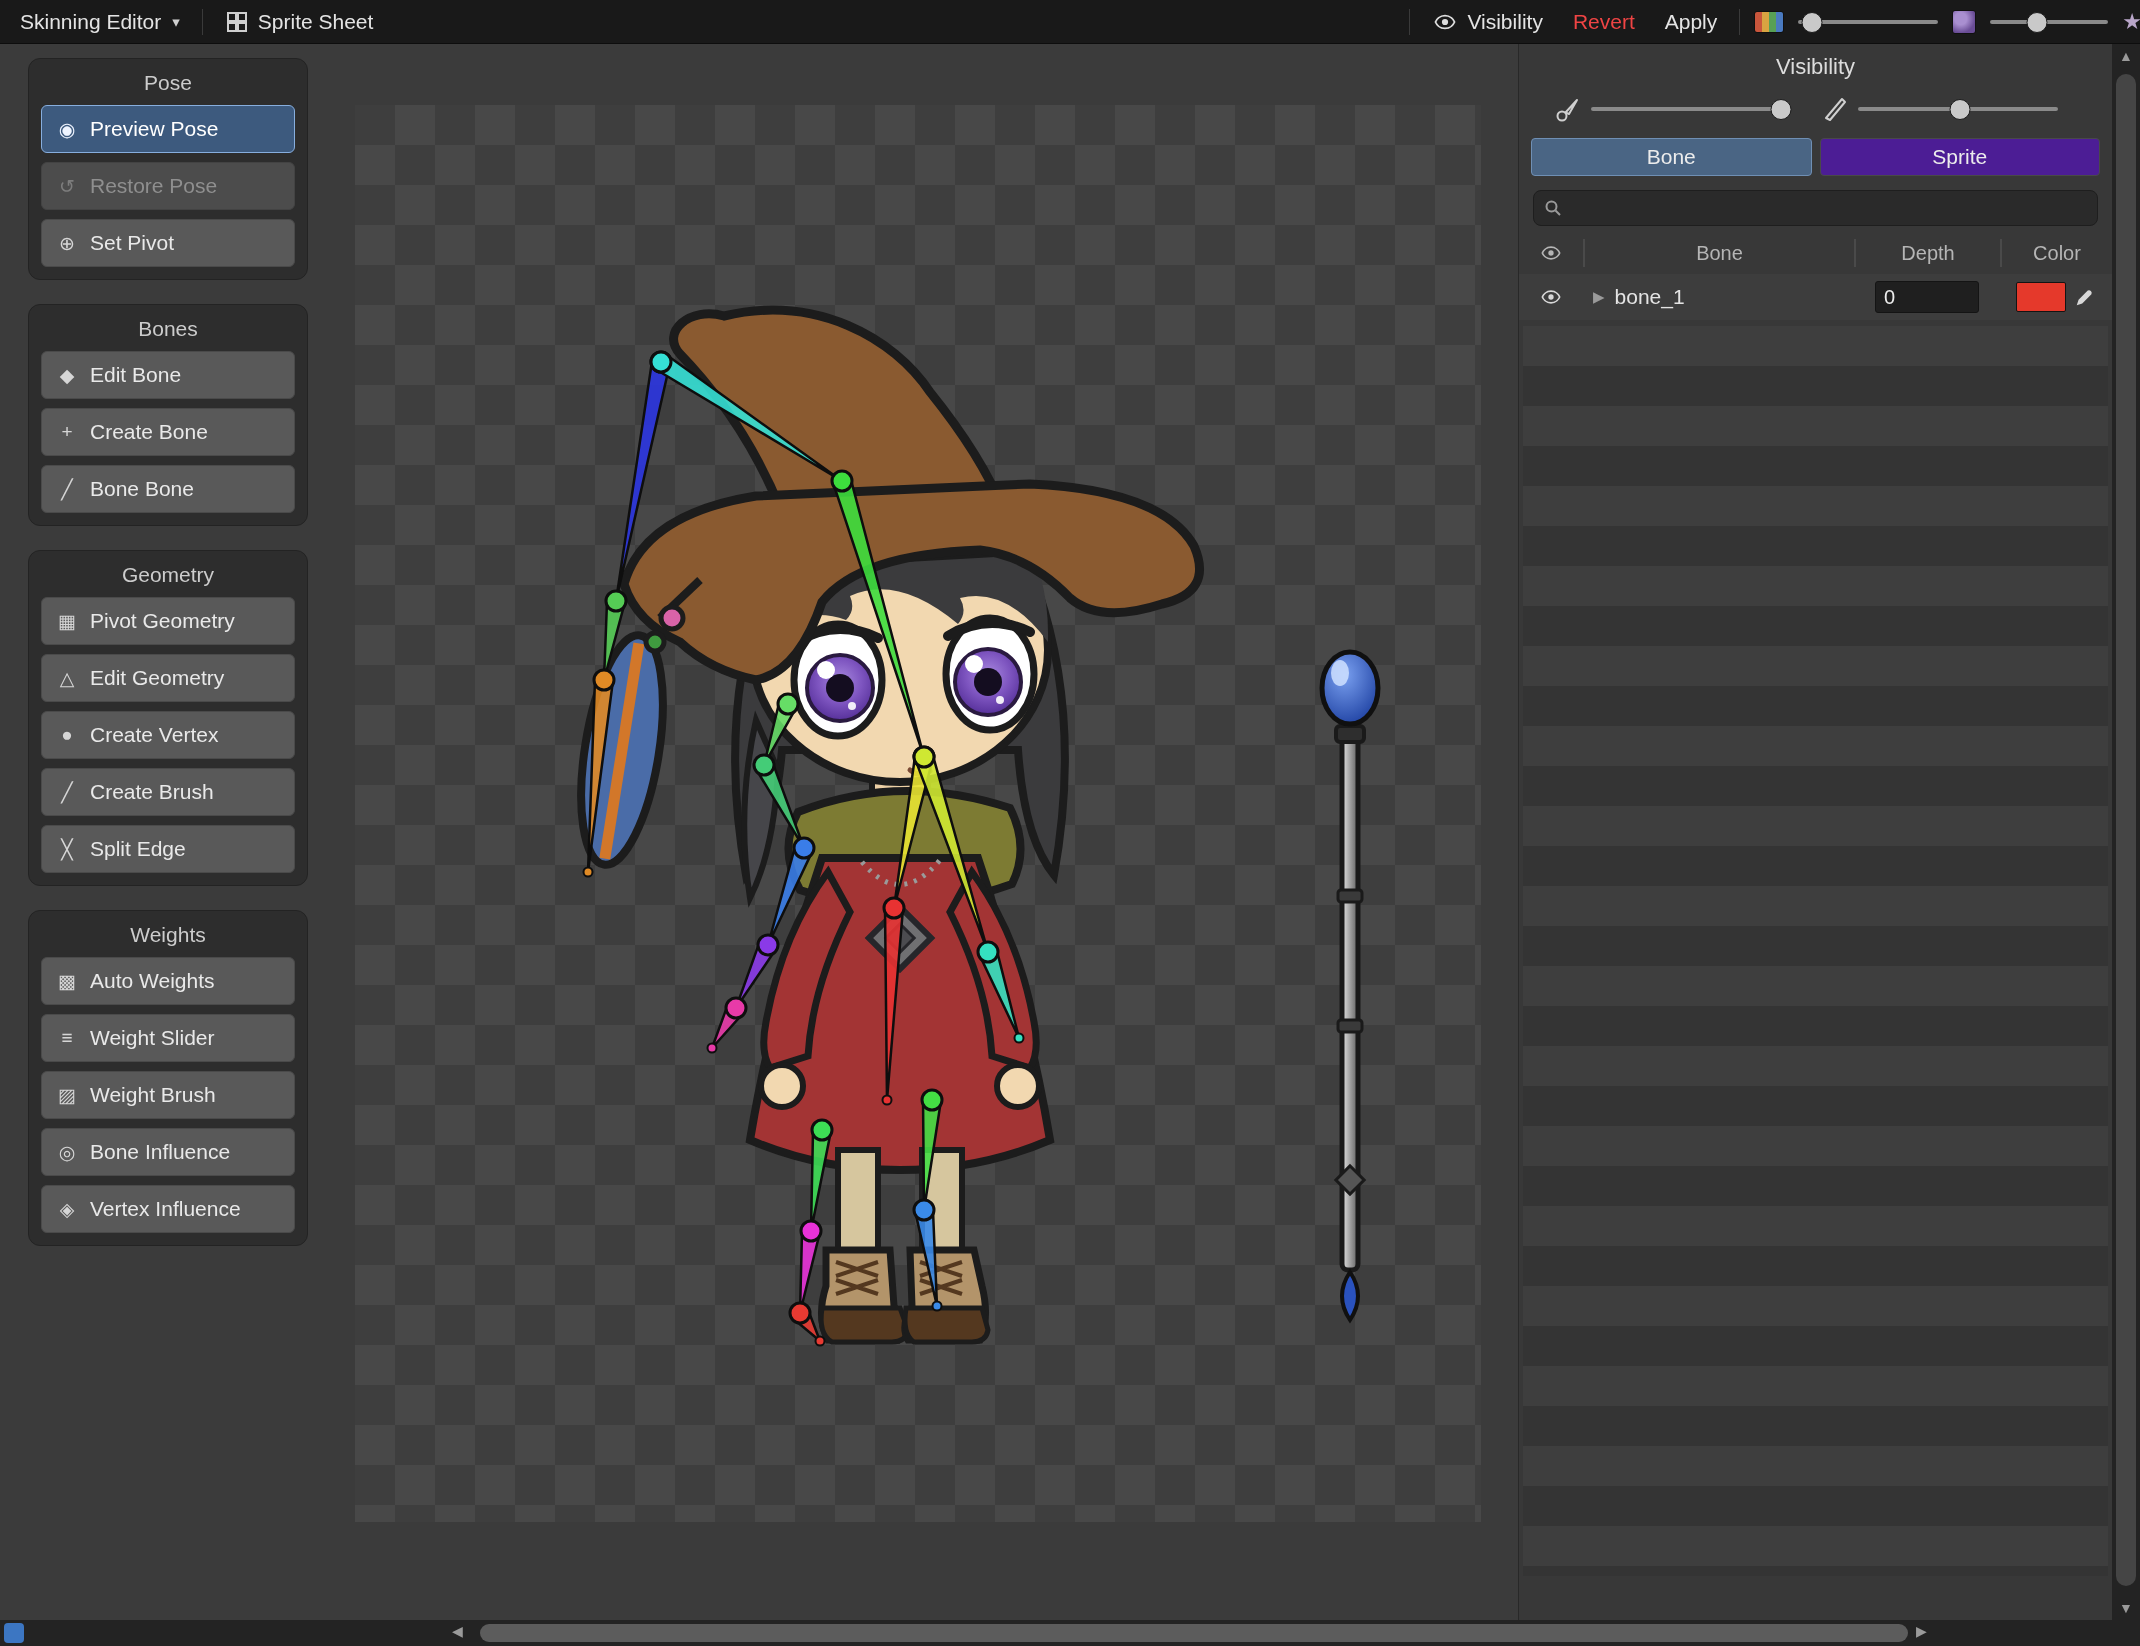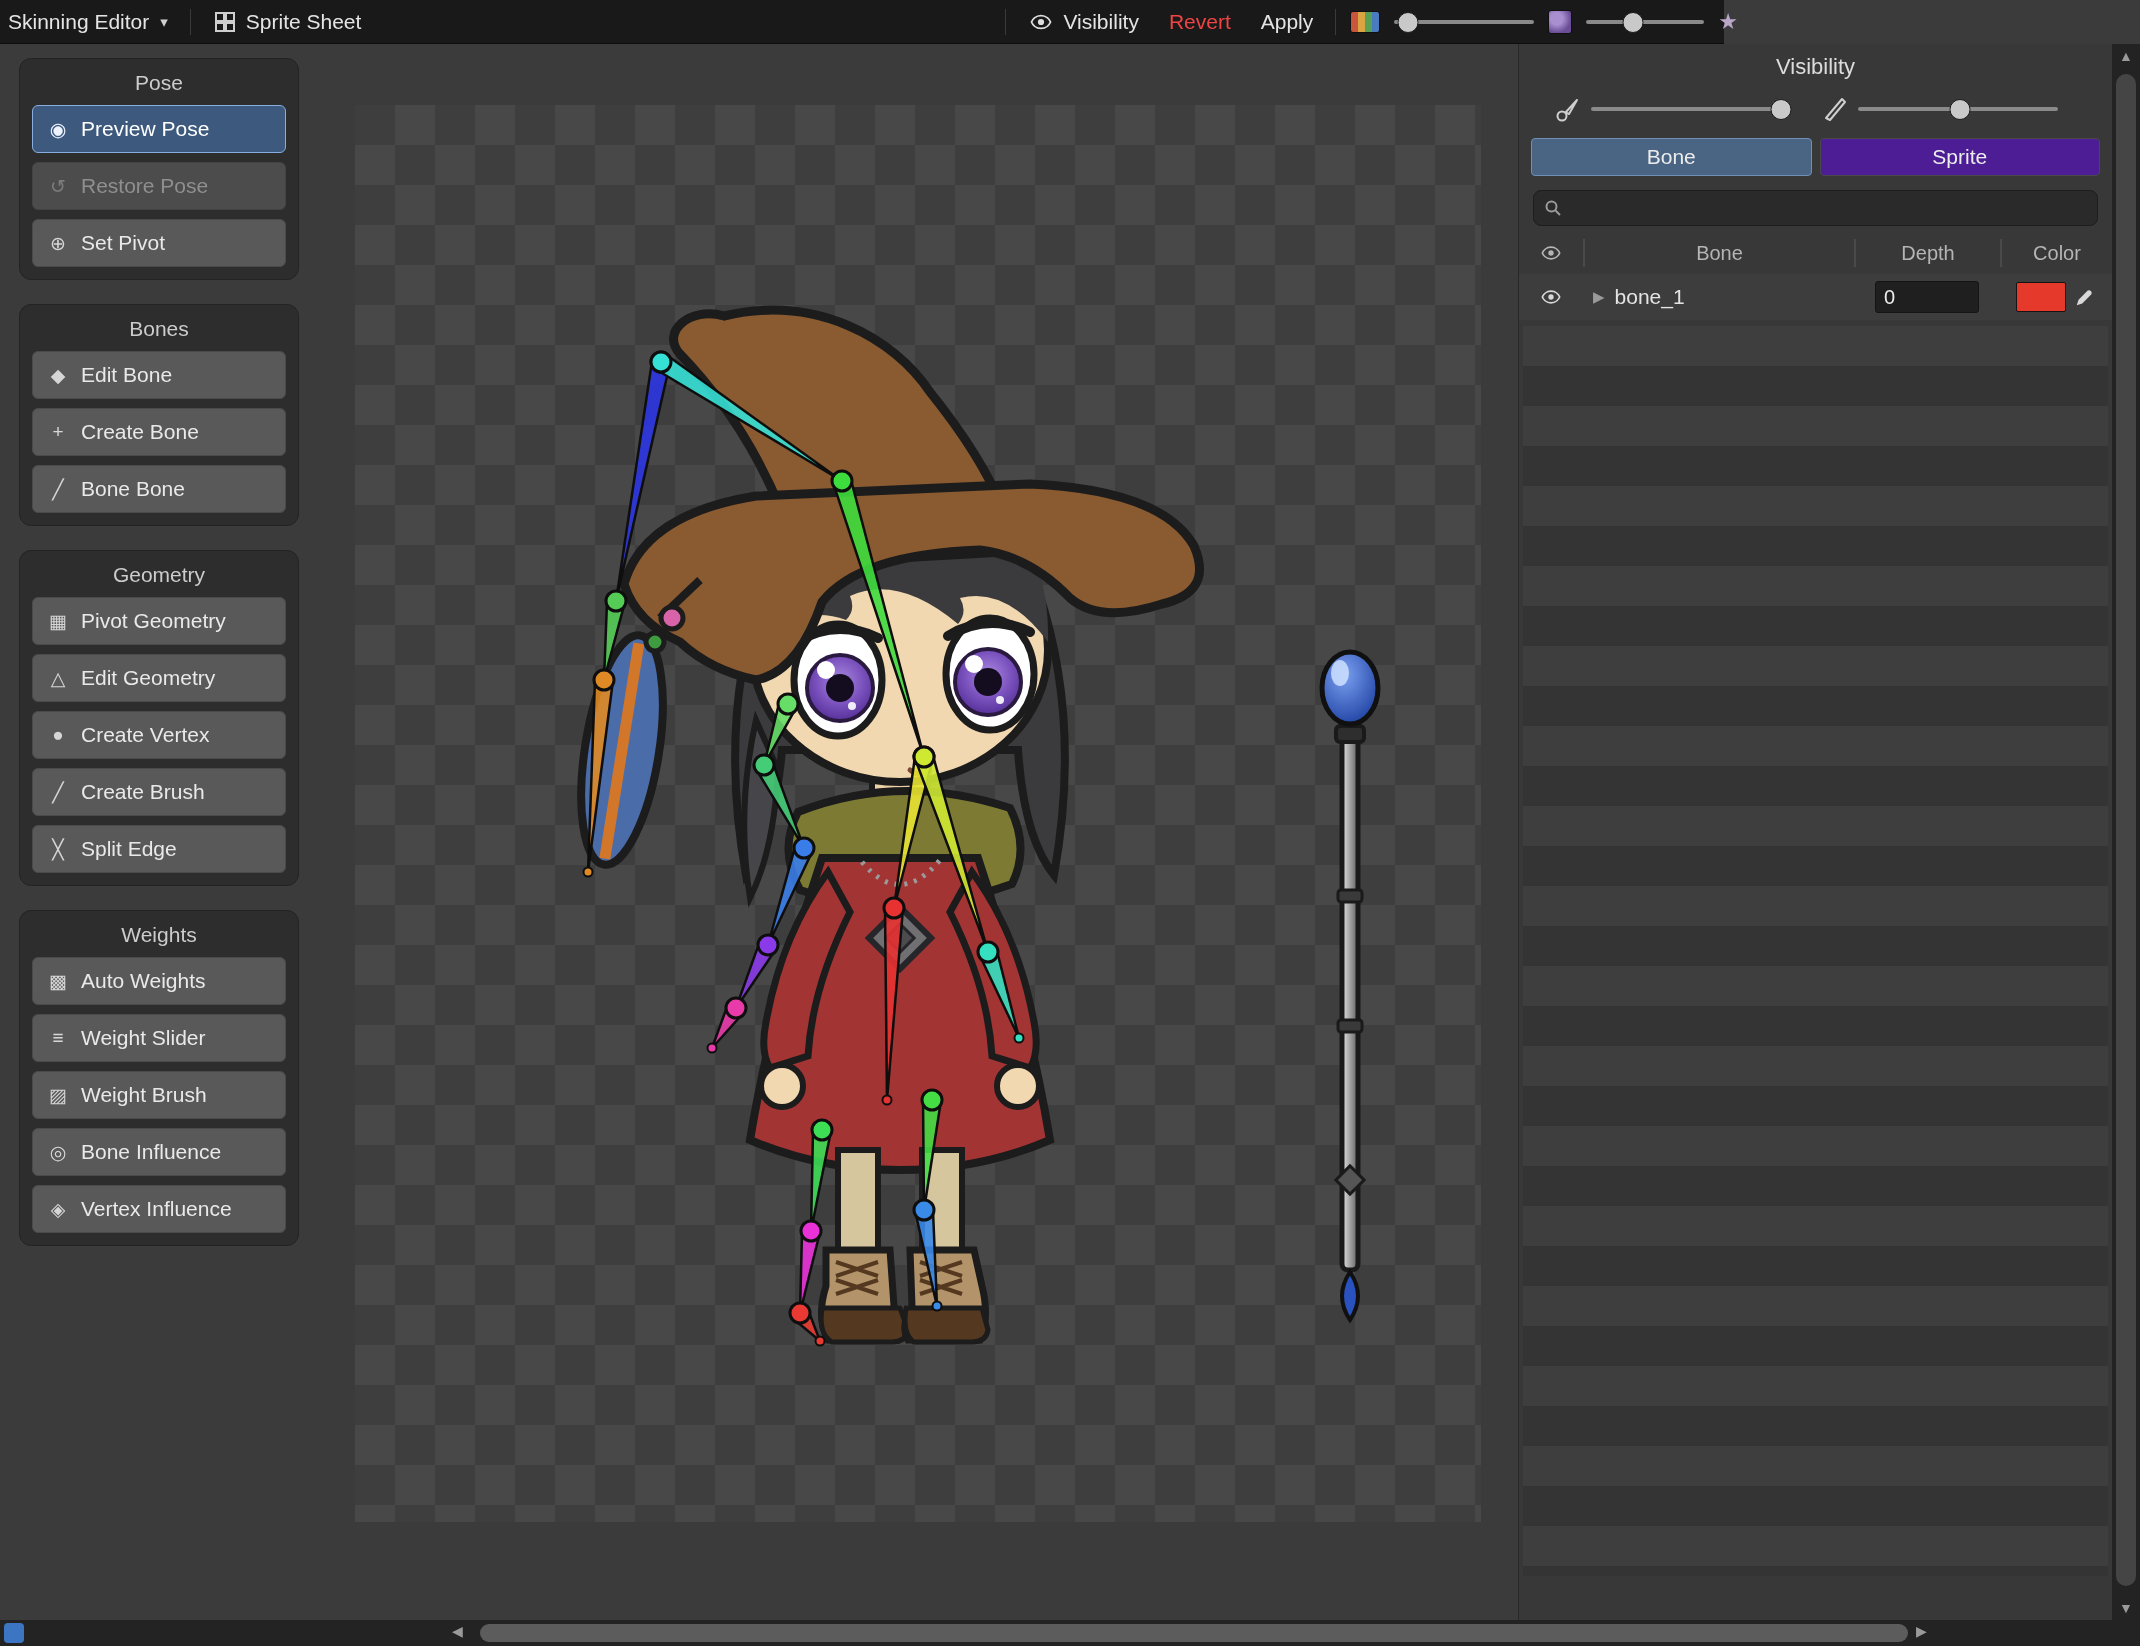--- a/index.html
+++ b/index.html
@@ -1,40 +1,40 @@
 <!DOCTYPE html>
 <html><head>
 <meta charset="utf-8">
 <style>
   html,body{margin:0;padding:0;background:#222;}
   #root{position:relative;width:2140px;height:1646px;background:#3b3b3b;overflow:hidden;
         font-family:"Liberation Sans",sans-serif;color:#e4e4e4;user-select:none;}
   .abs{position:absolute;}
 
   
-  .toolbar{position:absolute;left:0;top:0;width:1724px;height:44px;background:#191919;
+  .toolbar{position:absolute;left:0;top:0;width:2140px;height:44px;background:#191919;
            border-bottom:1px solid #0d0d0d;display:flex;justify-content:space-between;
-           align-items:center;padding:0 0;box-sizing:border-box;font-size:21px;z-index:20;}
+           align-items:center;padding:0 12px;box-sizing:border-box;font-size:21px;z-index:20;}
   .tb-group{display:flex;align-items:center;gap:14px;}
   .tb-item{display:flex;align-items:center;gap:9px;padding:4px 8px;border-radius:4px;cursor:default;}
   .tb-sep{width:1px;height:26px;background:#3a3a3a;}
   .caret{font-size:15px;color:#cfcfcf;margin-left:2px;}
   .tb-dim{color:#ef4444;}
   .palette-icon{width:28px;height:20px;border:1px solid #101010;border-radius:3px;
     background:linear-gradient(90deg,#c9563c 0 25%,#d9a441 25% 50%,#58a055 50% 75%,#4a7ac0 75% 100%);}
   .purple-icon{width:22px;height:22px;border:1px solid #101010;border-radius:3px;
     background:radial-gradient(circle at 35% 35%,#a98fd0 0 30%,#6a4d96 70%);}
   .slider{position:relative;height:4px;background:#8a8a8a;border-radius:2px;}
   .slider.w1{width:140px;} .slider.w2{width:118px;} .slider.w3{width:200px;} .slider.w4{width:200px;}
   .handle{position:absolute;top:-8px;width:19px;height:19px;border-radius:50%;
           background:#c9c9c9;border:1px solid #1c1c1c;transform:translateX(-50%);}
   .star{color:#b9a6c9;font-size:22px;margin-right:-14px;}
 
   
-  .left-panel{position:absolute;left:19px;top:58px;width:280px;z-index:10;}
+  .left-panel{position:absolute;left:28px;top:58px;width:280px;z-index:10;}
   .group{background:#2d2d2d;border:1px solid #232323;border-radius:12px;
          padding:10px 12px 12px 12px;margin-bottom:24px;}
   .gtitle{margin:2px 0 10px 0;font-size:21px;font-weight:400;color:#cccccc;text-align:center;}
   .btn{display:flex;align-items:center;gap:10px;height:46px;margin-top:9px;
        background:#595959;border:1px solid #4a4a4a;border-radius:6px;padding:0 12px;
        font-size:21px;color:#e9e9e9;cursor:default;}
   .btn:first-of-type{margin-top:0;}
   .btn .glyph{width:26px;text-align:center;font-size:19px;color:#d6d6d6;}
   .btn.sel{background:#3d5a7e;border:1px solid #87aede;color:#ffffff;}
   .btn.sel .glyph{color:#eef4ff;}

